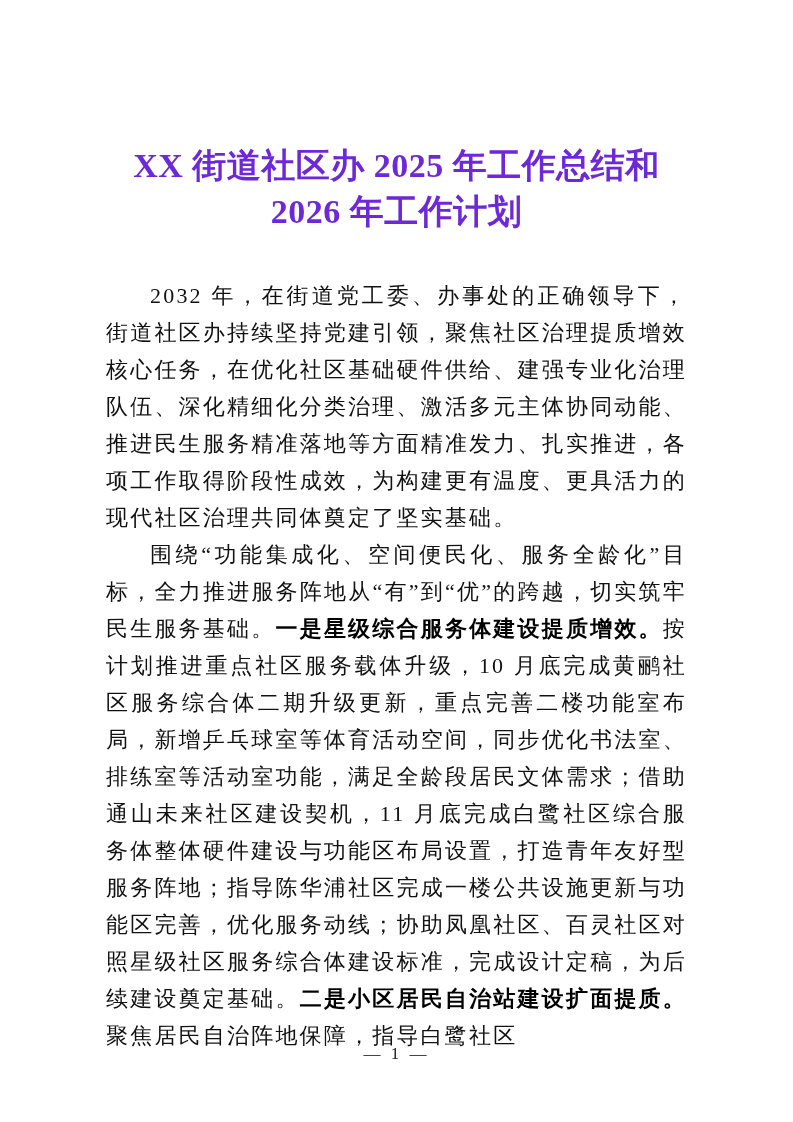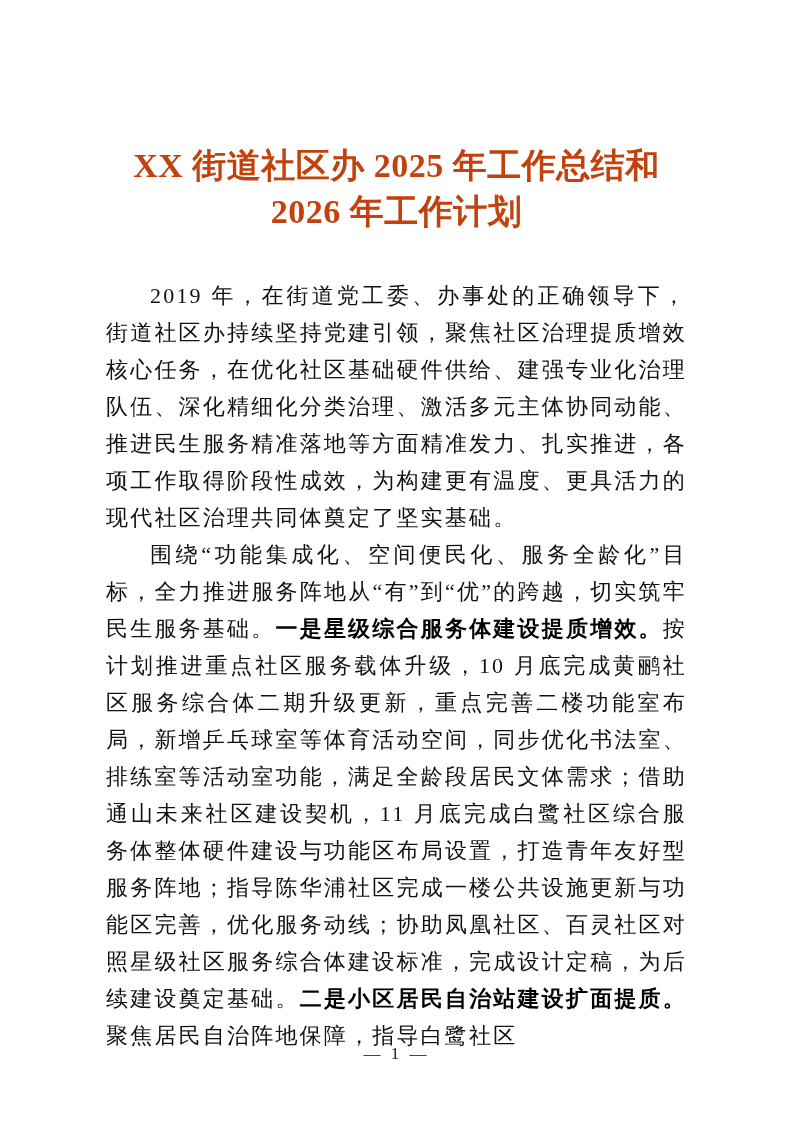--- a/index.html
+++ b/index.html
@@ -18,21 +18,21 @@
     color: #000000;
     overflow: hidden;
   }
   .doc-title {
     margin: 0;
     font-size: 34px;
     font-weight: 700;
     line-height: 46px;
     text-align: center;
     letter-spacing: 0.5px;
-    color: #c2410c;
+    color: #6d28d9;
   }
   .doc-body {
     margin-top: 42px;
   }
   .para {
     margin: 0;
     font-size: 22px;
     line-height: 37px;
     text-align: justify;
     text-justify: inter-character;
@@ -59,18 +59,18 @@
     color: #222222;
   }
 </style>
 </head>
 <body>
 
 <div class="page">
   <h1 class="doc-title">XX 街道社区办 2025 年工作总结和 2026 年工作计划</h1>
 
   <div class="doc-body" id="doc-body">
-      <p class="para"><span class="run">2019 年，在街道党工委、办事处的正确领导下，街道社区办持续坚持党建引领，聚焦社区治理提质增效核心任务，在优化社区基础硬件供给、建强专业化治理队伍、深化精细化分类治理、激活多元主体协同动能、推进民生服务精准落地等方面精准发力、扎实推进，各项工作取得阶段性成效，为构建更有温度、更具活力的现代社区治理共同体奠定了坚实基础。</span></p>
+      <p class="para"><span class="run">2032 年，在街道党工委、办事处的正确领导下，街道社区办持续坚持党建引领，聚焦社区治理提质增效核心任务，在优化社区基础硬件供给、建强专业化治理队伍、深化精细化分类治理、激活多元主体协同动能、推进民生服务精准落地等方面精准发力、扎实推进，各项工作取得阶段性成效，为构建更有温度、更具活力的现代社区治理共同体奠定了坚实基础。</span></p>
       <p class="para"><span class="run">围绕“功能集成化、空间便民化、服务全龄化”目标，全力推进服务阵地从“有”到“优”的跨越，切实筑牢民生服务基础。</span><span class="run bold">一是星级综合服务体建设提质增效。</span><span class="run">按计划推进重点社区服务载体升级，10 月底完成黄鹂社区服务综合体二期升级更新，重点完善二楼功能室布局，新增乒乓球室等体育活动空间，同步优化书法室、排练室等活动室功能，满足全龄段居民文体需求；借助通山未来社区建设契机，11 月底完成白鹭社区综合服务体整体硬件建设与功能区布局设置，打造青年友好型服务阵地；指导陈华浦社区完成一楼公共设施更新与功能区完善，优化服务动线；协助凤凰社区、百灵社区对照星级社区服务综合体建设标准，完成设计定稿，为后续建设奠定基础。</span><span class="run bold">二是小区居民自治站建设扩面提质。</span><span class="run">聚焦居民自治阵地保障，指导白鹭社区</span></p>
     </div>
 
   <div class="page-footer">— 1 —</div>
 </div>
 
 </body></html>

